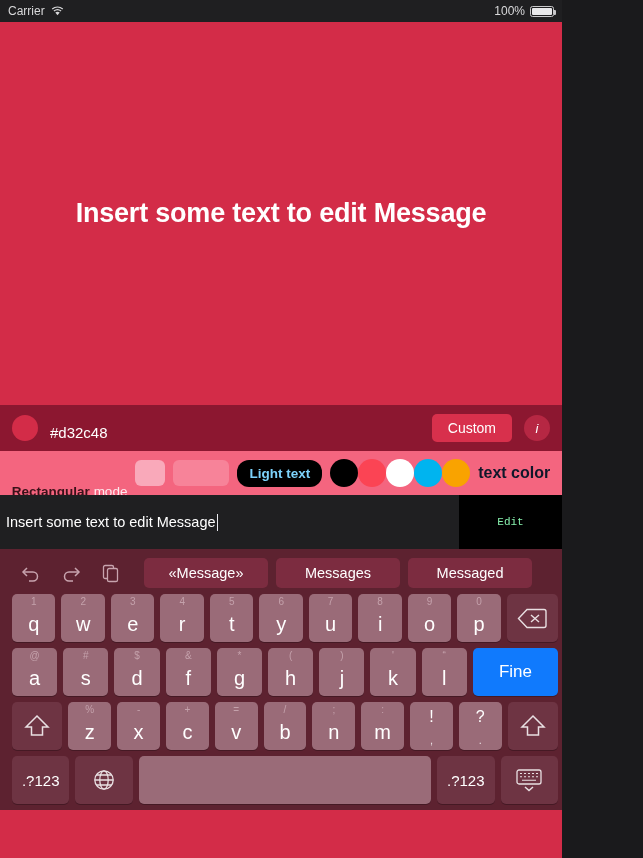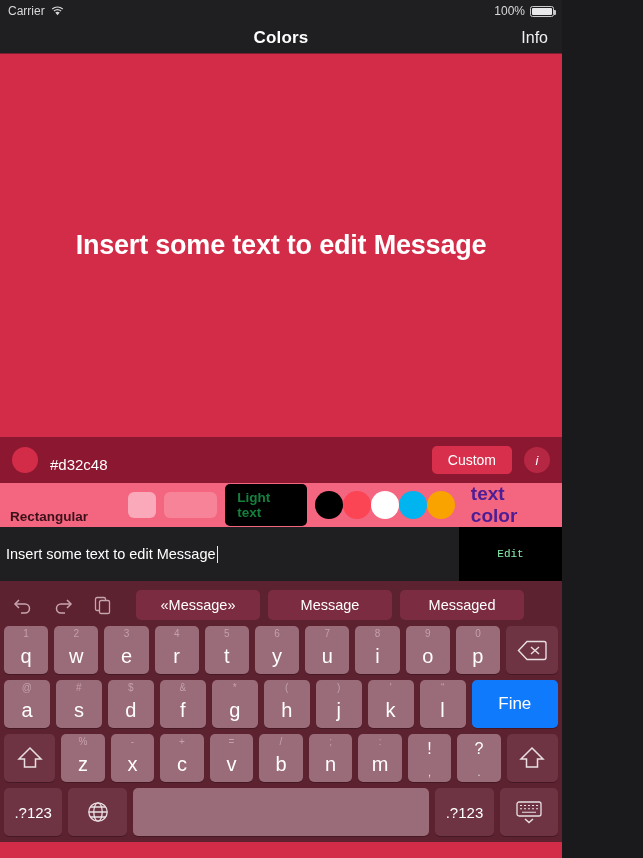--- a/index.html
+++ b/index.html
@@ -73,45 +73,45 @@
   .optbar {
     height: 44px; background: #f4657f; display: flex; align-items: center;
     justify-content: center; gap: 8px; padding: 0 10px;
   }
   .mode-label { font-size: 13.5px; color: #fff; margin-top: 37px; }
   .mode-label b { color: #3a1119; font-weight: bold; }
   .mode-label span { color: #ffe9ee; }
   .rect-sm { width: 30px; height: 26px; border-radius: 6px; background: #f9a9ba; }
   .rect-lg { width: 56px; height: 26px; border-radius: 6px; background: #f78399; }
   .btn-lighttext {
-    background: #000; color: #15803d; font-size: 13.5px; font-weight: 600;
-    padding: 6px 12px; border-radius: 5px;
+    background: #000; color: #7dd3fc; font-size: 13.5px; font-weight: 600;
+    padding: 6px 12px; border-radius: 12px;
   }
   .dots { display: flex; align-items: center; gap: 0px; }
   .dot { width: 28px; height: 28px; border-radius: 50%; }
-  .textcolor-label { font-size: 19px; color: #4c1d95; font-weight: 600; margin-left: 8px;}
+  .textcolor-label { font-size: 16px; color: #0f172a; font-weight: 600; }
 
   
   .fieldrow { height: 54px; display: flex; background: #1f1f21; }
   .textfield {
     flex: 1; background: #1f1f21; color: #fff; font-size: 14.5px;
     display: flex; align-items: center; padding-left: 6px;
     border: none; outline: none; font-family: "Liberation Sans", sans-serif;
   }
   .caret { width: 1.5px; height: 17px; background: #e9e9ee; margin-left: 1px;
     animation: none; }
   .btn-edit {
     width: 103px; background: #000; color: #86efac; font-size: 11px;
     display: flex; align-items: center; justify-content: center; font-family: Liberation Mono, monospace;
   }
 
   
   .keyboard {
     height: 261px; background: #5d2230; padding-top: 3px;
-    display: flex; flex-direction: column;
+    display: flex; flex-direction: column; padding-left: 8px;
   }
   .suggestrow {
     height: 45px; display: flex; align-items: center; padding: 0 6px; gap: 6px;
   }
   .kb-icon { width: 34px; height: 34px; display: flex; align-items: center;
     justify-content: center; color: #c8a4ae; }
   .suggests { display: flex; gap: 8px; margin-left: 10px; }
   .suggest {
     background: #7c2c40; color: #fff; font-size: 14.5px; border-radius: 5px;
     padding: 7px 0; width: 124px; text-align: center;
@@ -158,24 +158,20 @@
       </span>
     </div>
     <div class="sb-right">
       <span>100%</span>
       <span class="battery">
           <i></i>
         </span>
     </div>
   </div>
 
-  <div class="navbar">
-    <div class="nav-title">Colors</div>
-    <div class="nav-right">Info</div>
-  </div>
 
   <div class="canvas">
     <div class="canvas-text">Insert some text to edit Message</div>
   </div>
 
   <div class="hexbar">
     <div class="swatch-dot"></div>
     <div class="hex-label">#d32c48</div>
     <div class="btn-custom">Custom</div>
     <div class="btn-info">i</div>
@@ -223,21 +219,21 @@
           </svg>
       </div>
       <div class="kb-icon">
         <svg width="20" height="20" viewBox="0 0 20 20">
             <rect x="2.5" y="2.5" width="10" height="13" rx="1.6" stroke="#c8a4ae" stroke-width="1.3" fill="none"></rect>
             <rect x="6.5" y="5.5" width="10" height="13" rx="1.6" stroke="#c8a4ae" stroke-width="1.3" fill="#5d2230"></rect>
           </svg>
       </div>
       <div class="suggests">
         <div class="suggest">«Message»</div>
-        <div class="suggest">Message</div>
+        <div class="suggest">Messages</div>
         <div class="suggest">Messaged</div>
       </div>
     </div>
 
     <div class="krow">
       <div class="key">
           <span class="sup">1</span>
           <span>q</span>
         </div>
       <div class="key">

